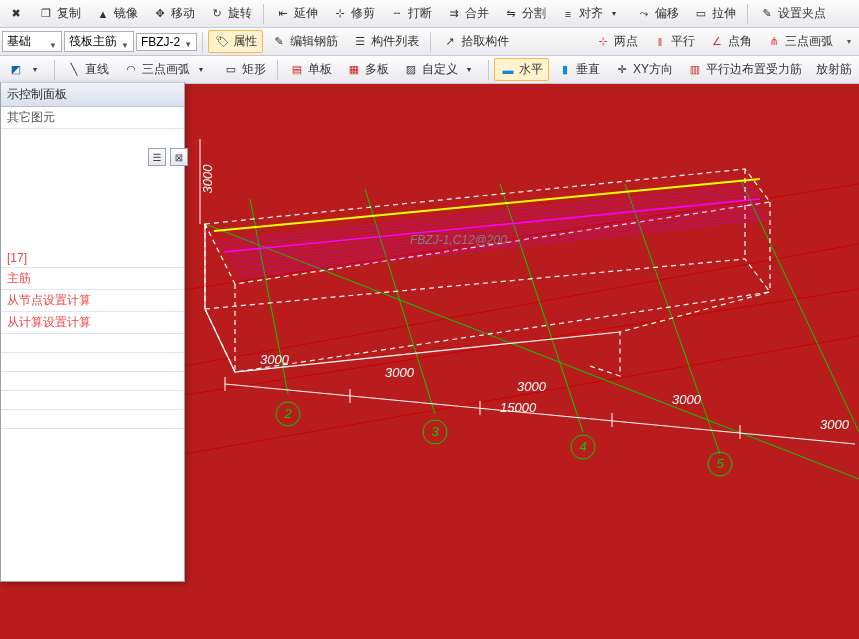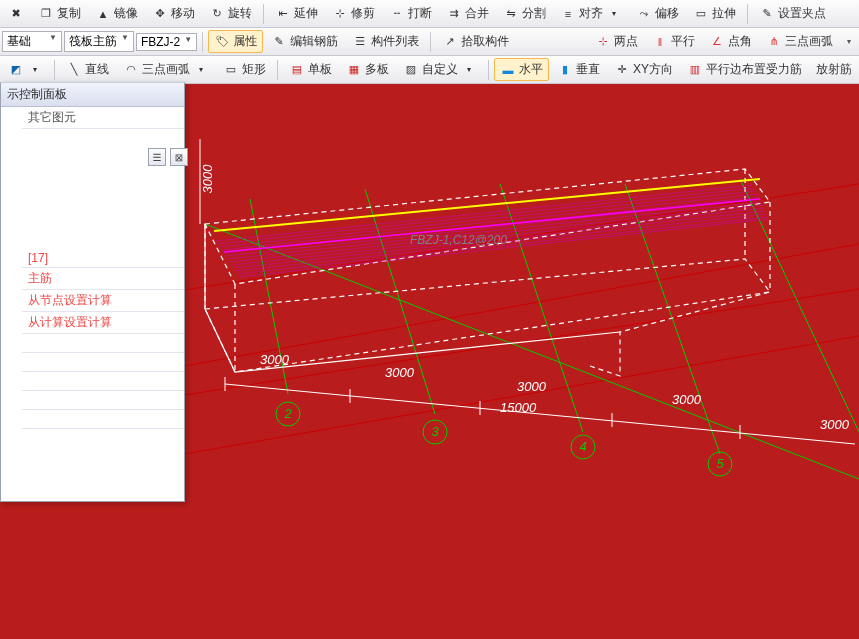--- a/index.html
+++ b/index.html
@@ -32,21 +32,21 @@
     align-items: center;
     gap: 3px;
     padding: 2px 5px;
     border: 1px solid transparent;
     border-radius: 2px;
     color: #333;
     cursor: pointer;
   }
   .tb-btn.sel { border-color:#f6b94d; background:#fff2cc; }
   .sep { width:1px; height:20px; background:#c7c7cf; margin:0 3px; flex:none; }
-  .dd { display:inline-flex; align-items:flex-start; min-width:60px;
+  .dd { display:inline-flex; align-items:flex-end; min-width:60px;
         padding:1px 4px; border:1px solid #b0b0bb; background:#fff;
         cursor:pointer; gap:4px; }
   .dd .arrow { margin-left:auto; font-size:8px; color:#555; }
   .ico { width:16px; height:16px; display:inline-flex; align-items:center;
          justify-content:center; font-size:11px; }
 
   .right-group { margin-left:auto; display:flex; align-items:center; gap:2px; }
 
   
   .work {
@@ -57,34 +57,34 @@
   .cad-svg { position:absolute; inset:0; width:100%; height:100%; }
 
   .dim-text { fill:#fff; font-size:13px; font-family:Arial,sans-serif; }
   .obj-label { fill:#808080; font-size:12px; }
 
   .grid-bubble circle { fill:none; stroke:#0c0; stroke-width:1; }
   .grid-bubble text { fill:#0c0; font-size:13px; text-anchor:middle; dominant-baseline:middle; }
 
   
   .panel {
-    position:absolute; left:0; top:82px; width:185px; height:420px;
+    position:absolute; left:0; top:82px; width:185px; height:500px;
     background:linear-gradient(#f7f8fb,#eef0f7);
     border:1px solid #9aa2b0; border-top:1px solid #c9cfdc;
     box-shadow:2px 2px 6px rgba(0,0,0,.25);
     display:flex; flex-direction:column;
     overflow:hidden;
   }
   .panel-title {
     background:linear-gradient(#f0f3fb,#d9dfef);
     border-bottom:1px solid #b9c1d1;
     padding:3px 6px; font-size:12px; color:#2a2a2a;
   }
   .panel-body { flex:1; background:#fff; overflow:hidden; position:relative; }
-  .plist { position:absolute; inset:0; overflow-y:auto;margin-left:21px; }
+  .plist { position:absolute; inset:0; overflow-y:auto; }
   .prow {
     padding:2px 6px; border-bottom:1px solid #e2e5ee; color:#ef4444;
     white-space:nowrap; overflow:hidden; text-overflow:ellipsis;
   }
   .prow.small { color:#555; }
 
   .panel-top-icons {
     position:absolute; left:148px; top:148px; display:flex; gap:4px;
   }
   .panel-top-icons .pbtn {

